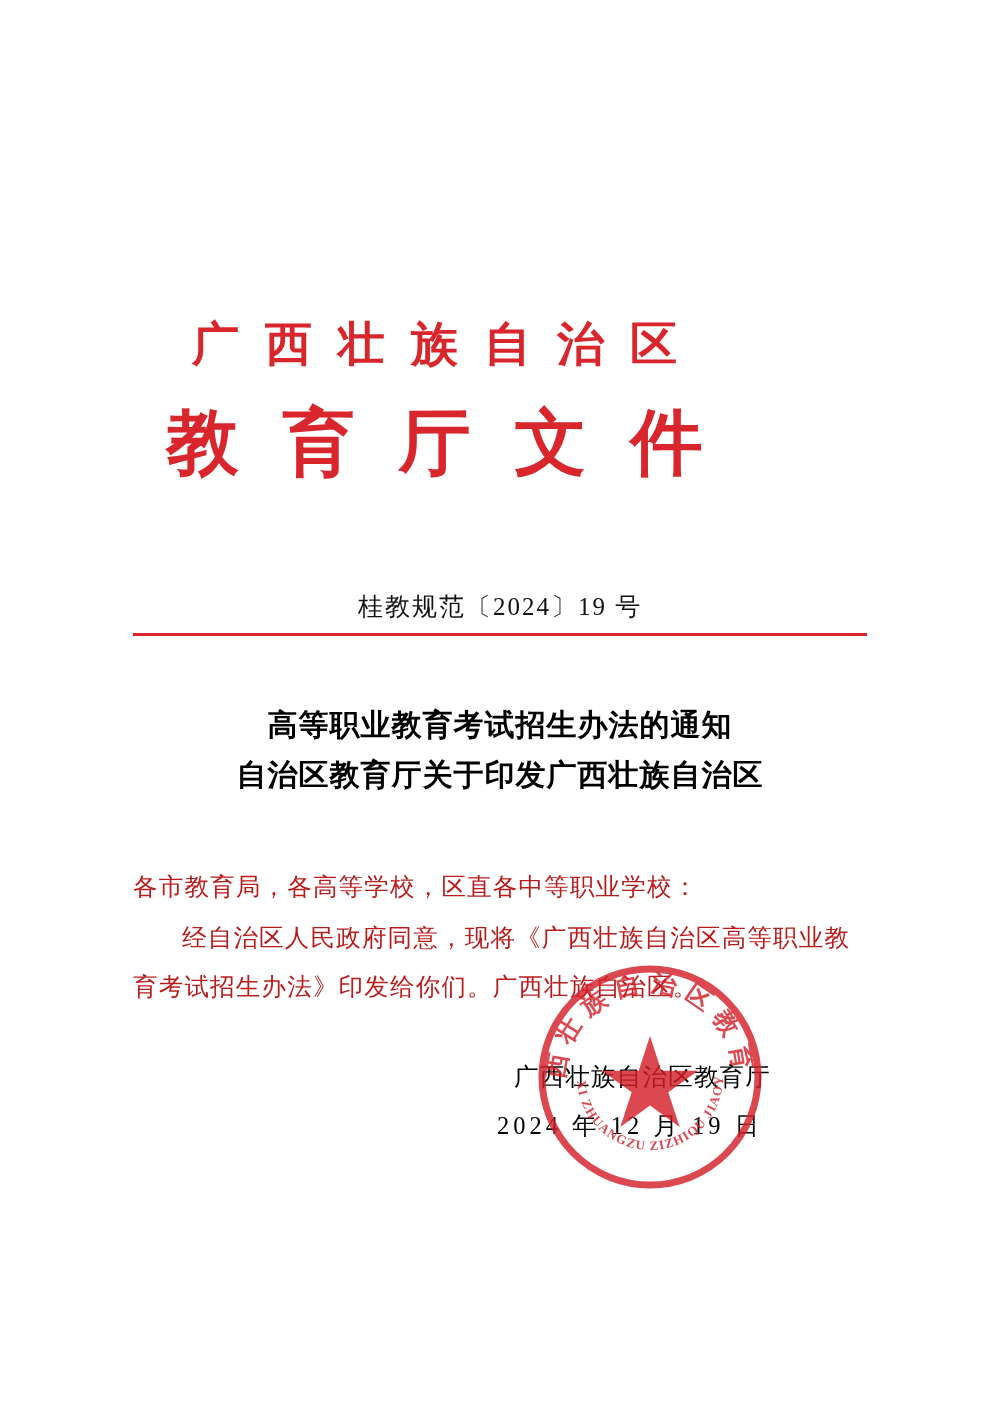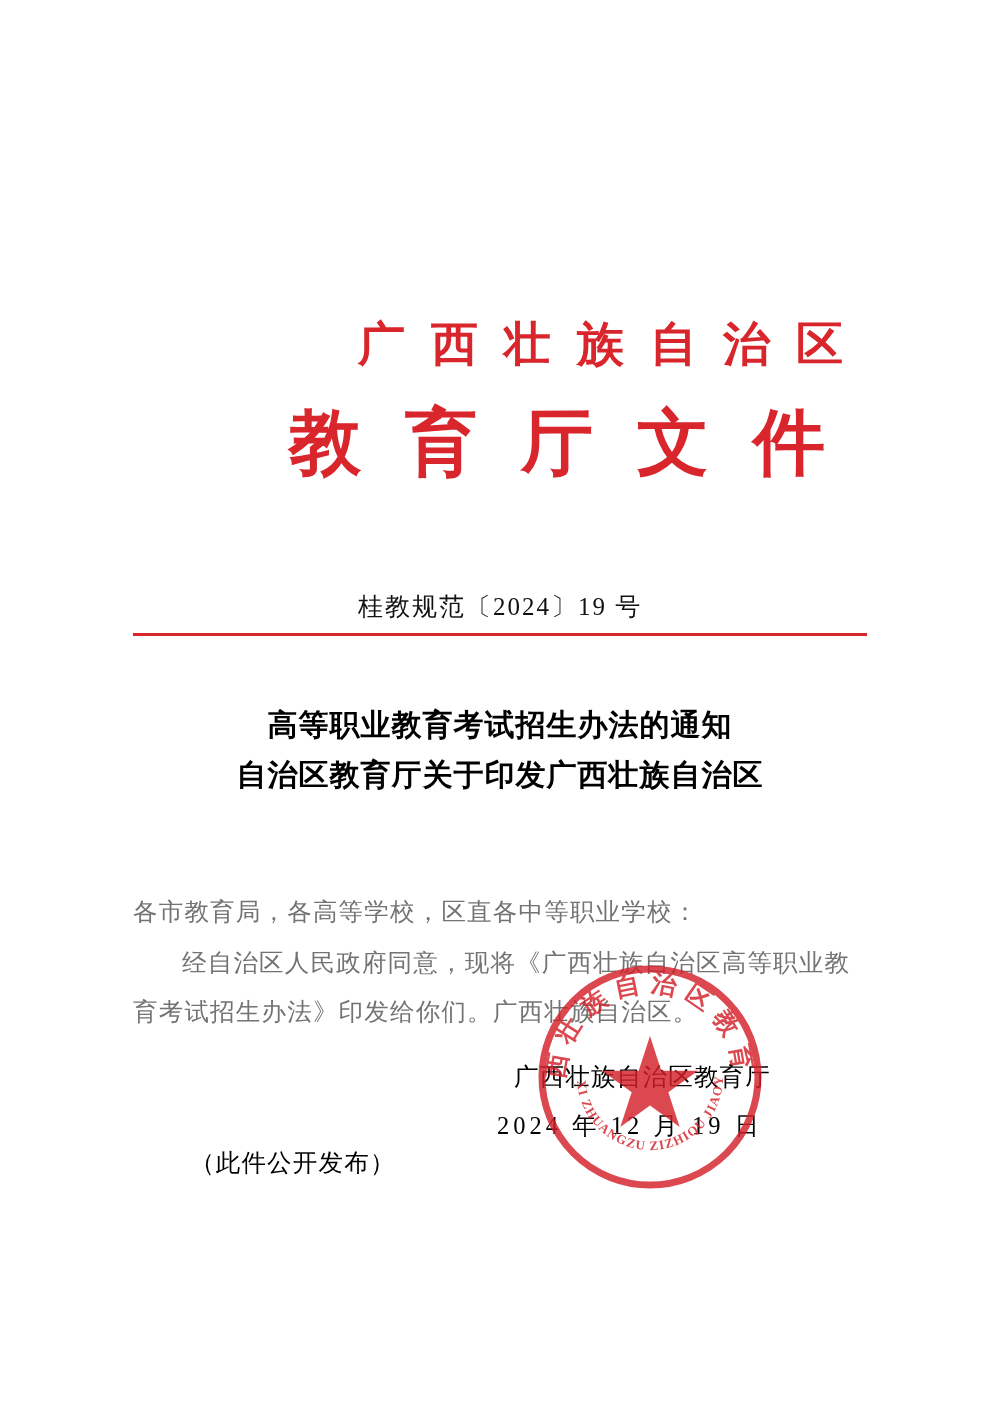--- a/index.html
+++ b/index.html
@@ -22,21 +22,21 @@
     width: 1000px;
     height: 1415px;
   }
 
   
   .masthead {
     position: absolute;
     top: 316px;
     left: 0;
     width: 869px;
-    text-align: right;
+    text-align: center;
   }
   .masthead-line1 {
     color: #d9262c;
     font-size: 47px;
     letter-spacing: 26px;
     text-indent: 26px;
     font-weight: 700;
     line-height: 1.2;
     font-family: "DejaVu Serif", "Liberation Serif", serif;
   }
@@ -84,27 +84,27 @@
     font-weight: 700;
     line-height: 1.65;
     letter-spacing: 1px;
     color: #000;
     font-family: "DejaVu Serif", "Liberation Serif", serif;
   }
 
   
   .body-block {
     position: absolute;
-    top: 887px;
+    top: 862px;
     left: 133px;
     width: 734px;
     font-size: 24.5px;
     line-height: 2.0;
     letter-spacing: 1.2px;
-    color: #737373;
+    color: #b91c1c;
   }
   .body-block p {
     margin: 0 0 2px 0;
   }
   .indent2 { text-indent: 2em; }
 
   
   .signature {
     position: absolute;
     top: 1052px;
@@ -185,15 +185,14 @@
           <textPath href="#arcTop" startOffset="50%" text-anchor="middle">广西壮族自治区教育厅</textPath>
         </text>
         <text font-family="'Liberation Serif','DejaVu Serif',serif" font-size="13" font-weight="700" fill="#d4202a" letter-spacing="1.2">
           <textPath href="#arcBottom" startOffset="50%" text-anchor="middle">GUANGXI ZHUANGZU ZIZHIQU JIAOYUTING</textPath>
         </text>
         <polygon fill="#d4202a" points="117,76 128.3,110.8 165,110.8 135.3,132.3 146.7,167 117,145.5 87.3,167 98.7,132.3 69,110.8 105.7,110.8"></polygon>
       </g>
     </svg>
   </div>
 
-  <div class="footer-note">（此件公开发布）</div>
 
 </div>
 
 </body></html>

